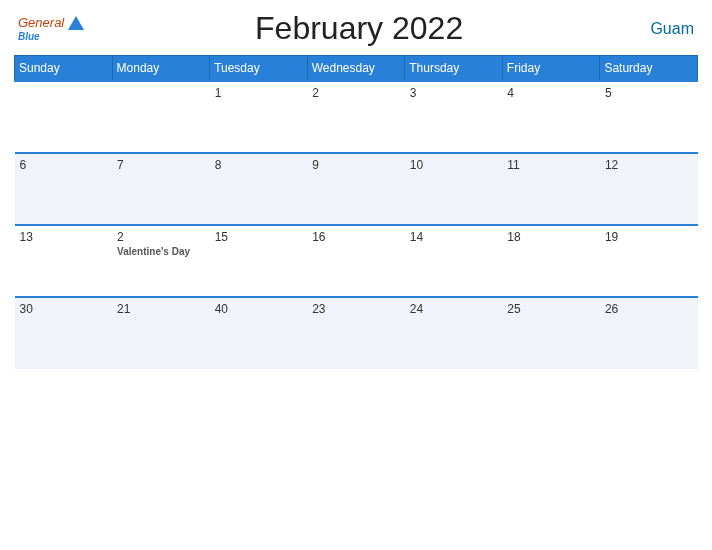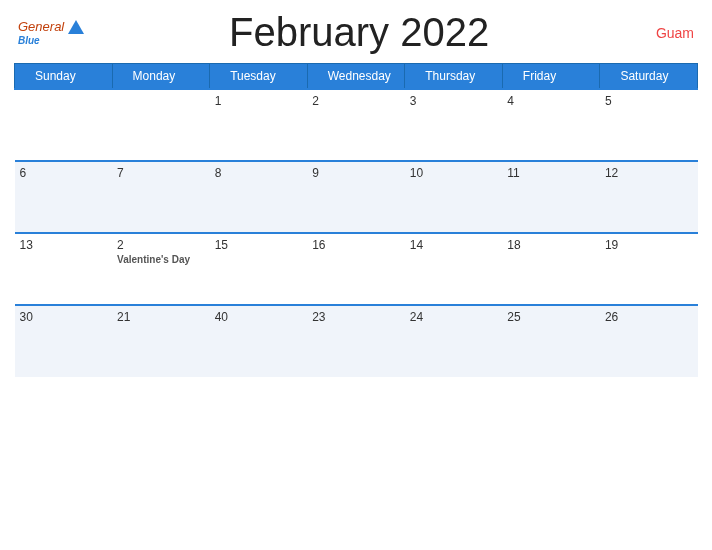--- a/index.html
+++ b/index.html
@@ -48,43 +48,43 @@
     .logo-triangle {
       width: 0;
       height: 0;
       border-left: 8px solid transparent;
       border-right: 8px solid transparent;
       border-bottom: 14px solid #2980d9;
       margin-left: 2px;
       margin-bottom: 1px;
     }
     .calendar-title {
-      font-size: 40px;
+      font-size: 32px;
       font-weight: normal;
       color: #222;
       text-align: center;
       flex: 1;
     }
     .region-label {
-      font-size: 14px;
-      color: #ef4444;
+      font-size: 16px;
+      color: #0369a1;
       text-align: right;
       min-width: 60px;
     }
     .calendar-table {
       width: 100%;
       border-collapse: collapse;
       table-layout: fixed;
     }
     .calendar-table thead tr th {
       background: #2980d9;
       color: #fff;
       font-size: 12px;
       font-weight: normal;
-      padding: 5px 20px;
+      padding: 5px 4px;
       text-align: left;
       border: 1px solid #1a6ab0;
     }
     .calendar-table tbody tr td {
       border: none;
       border-top: 2px solid #2980d9;
       vertical-align: top;
       padding: 4px 5px;
       height: 72px;
       background: #fff;

